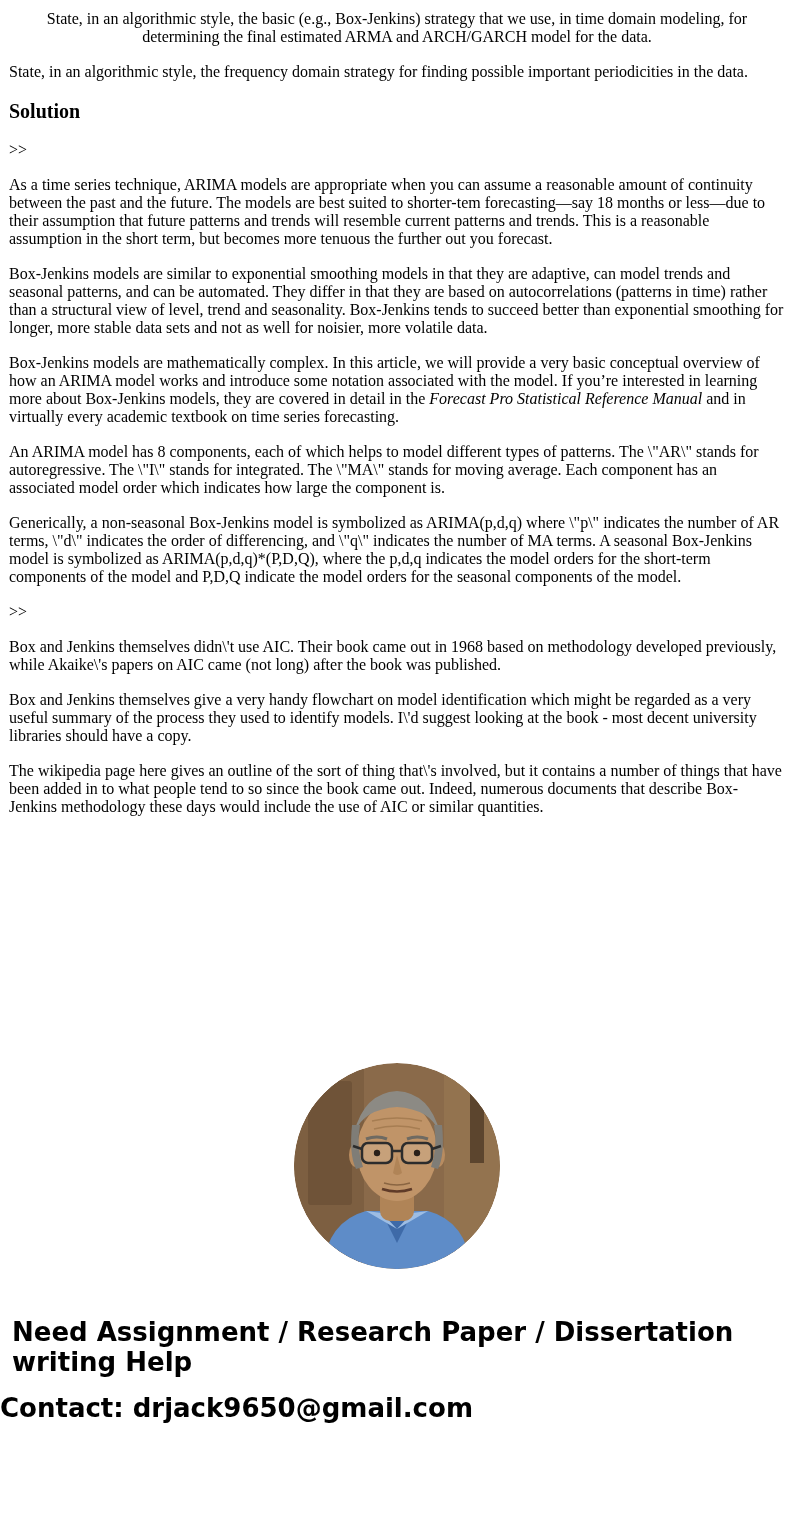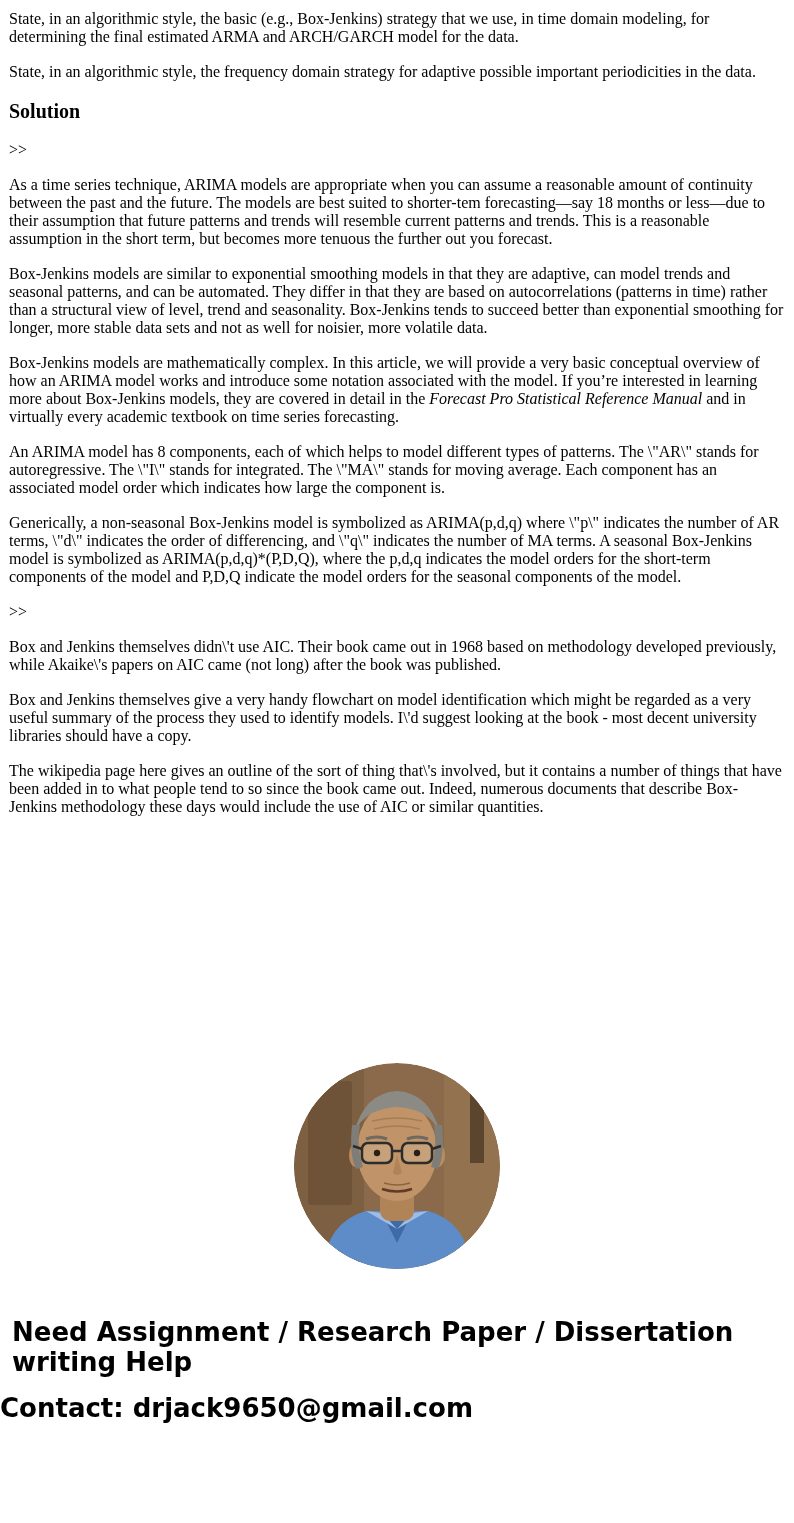--- a/index.html
+++ b/index.html
@@ -16,20 +16,21 @@
     padding: 0 9px;
   }
   .doc p {
     font-size: 16px;
     line-height: 18px;
     margin: 17px 0;
     text-align: left;
   }
   .doc p.first {
     margin-top: 10px;
+    text-align: center;
   }
   .solution-heading {
     font-size: 20px;
     line-height: 19px;
     font-weight: bold;
     margin: 21px 0 20px 0;
   }
   .marker {
     font-size: 16px;
   }
@@ -61,21 +62,21 @@
     line-height: 30px;
     margin-top: 16px;
   }
 </style>
 </head>
 <body>
 
 <div class="doc">
 
   <p class="first">State, in an algorithmic style, the basic (e.g., Box-Jenkins) strategy that we use, in time domain modeling, for determining the final estimated ARMA and ARCH/GARCH model for the data.</p>
-  <p>State, in an algorithmic style, the frequency domain strategy for adaptive possible important periodicities in the data.</p>
+  <p>State, in an algorithmic style, the frequency domain strategy for finding possible important periodicities in the data.</p>
 
   <div class="solution-heading">Solution</div>
 
   <p class="marker">&gt;&gt;</p>
 
   <p>As a time series technique, ARIMA models are appropriate when you can assume a reasonable amount of continuity between the past and the future. The models are best suited to shorter-tem forecasting—say 18 months or less—due to their assumption that future patterns and trends will resemble current patterns and trends. This is a reasonable assumption in the short term, but becomes more tenuous the further out you forecast.</p>
   <p>Box-Jenkins models are similar to exponential smoothing models in that they are adaptive, can model trends and seasonal patterns, and can be automated. They differ in that they are based on autocorrelations (patterns in time) rather than a structural view of level, trend and seasonality. Box-Jenkins tends to succeed better than exponential smoothing for longer, more stable data sets and not as well for noisier, more volatile data.</p>
 
   <p><span>Box-Jenkins models are mathematically complex. In this article, we will provide a very basic conceptual overview of how an ARIMA model works and introduce some notation associated with the model. If you’re interested in learning more about Box-Jenkins models, they are covered in detail in the </span><em>Forecast Pro Statistical Reference Manual</em><span> and in virtually every academic textbook on time series forecasting.</span></p>
 

